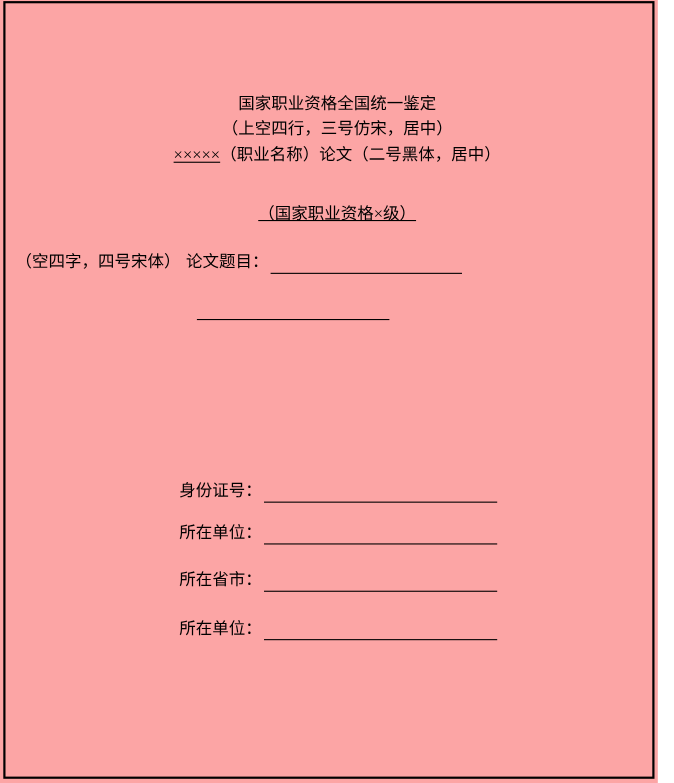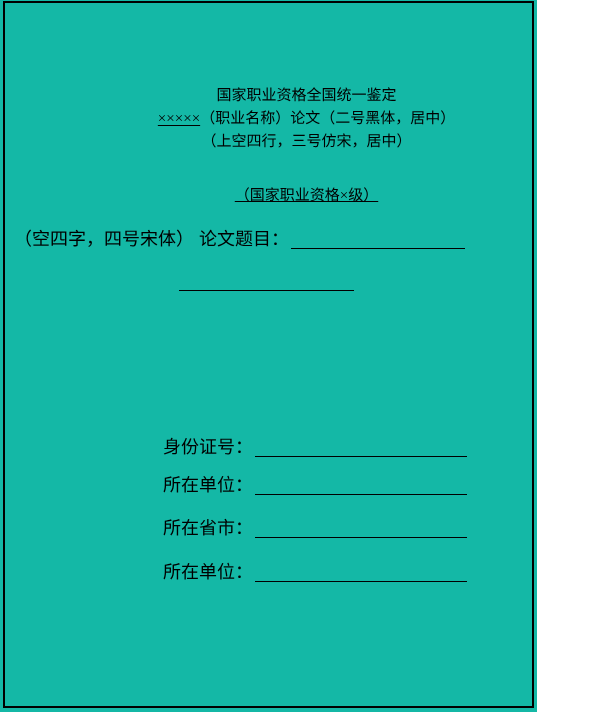--- a/index.html
+++ b/index.html
@@ -2,23 +2,23 @@
 <html lang="zh-CN"><head>
 <meta charset="utf-8">
 <style>
   html, body {
     margin: 0;
     padding: 0;
     background: #ffffff;
   }
   .page {
     position: relative;
-    width: 537px;
+    width: 598px;
     height: 712px;
-    background: #14b8a6;
+    background: #fca5a5;
     color: #000000;
     font-family: "Liberation Serif", "DejaVu Serif", serif;
     overflow: hidden;
   }
   .border-frame {
     position: absolute;
     left: 3px;
     top: 1px;
     right: 3px;
     bottom: 4px;
@@ -38,21 +38,21 @@
   .title-line4 {
     margin-top: 31px;
     text-decoration: underline;
   }
   .u-placeholder {
     text-decoration: underline;
     text-underline-offset: 2px;
   }
   .row {
     position: absolute;
-    font-size: 18px;
+    font-size: 15px;
     line-height: 19px;
     white-space: nowrap;
   }
   .lbl {
     margin-left: 5px;
   }
   .uline {
     display: inline-block;
     height: 16px;
     border-bottom: 1px solid #000000;
@@ -72,22 +72,22 @@
 </style>
 </head>
 <body>
 
 <div class="page">
 
   <div class="border-frame"></div>
 
   <div class="title-block">
     <div>国家职业资格全国统一鉴定</div>
+    <div>（上空四行，三号仿宋，居中）</div>
     <div><span class="u-placeholder">×××××</span><span>（职业名称）论文（二号黑体，居中）</span></div>
-    <div>（上空四行，三号仿宋，居中）</div>
     <div class="title-line4">（国家职业资格×级）</div>
   </div>
 
   <div class="row" style="left:14px; top:230px;">
     <span>（空四字，四号宋体）</span><span class="lbl">论文题目：</span><span class="uline w174"></span>
   </div>
 
   <div class="standalone-uline"></div>
 
 

